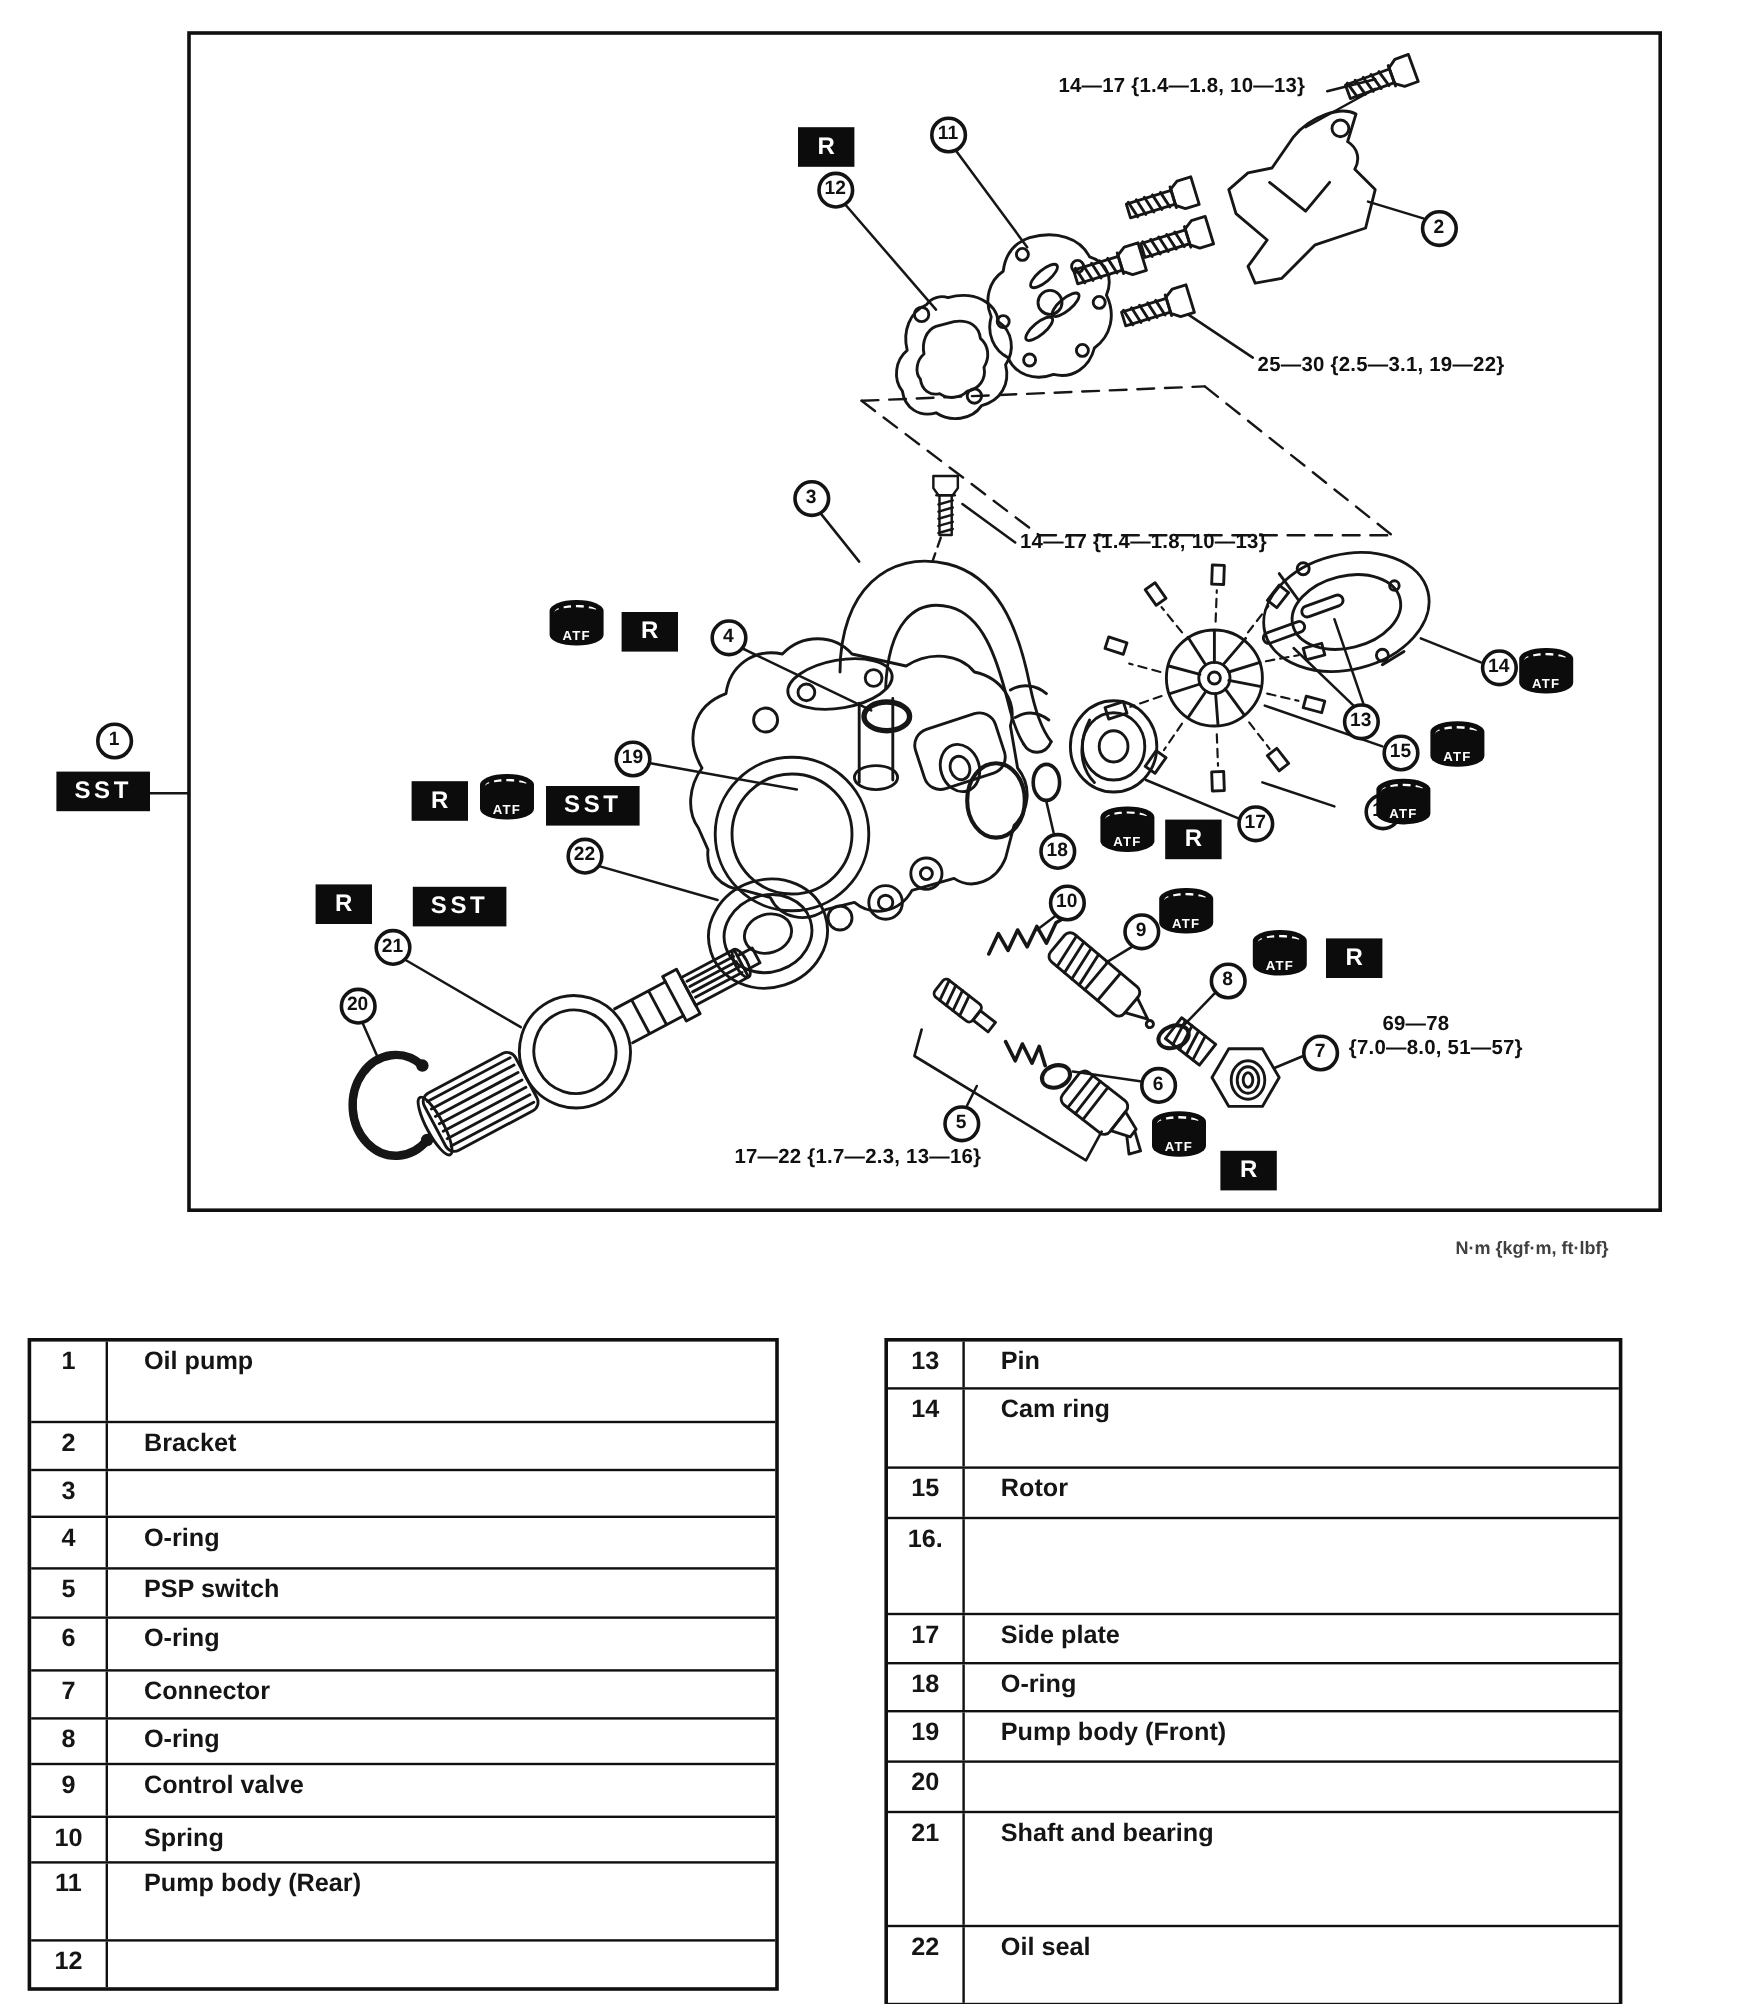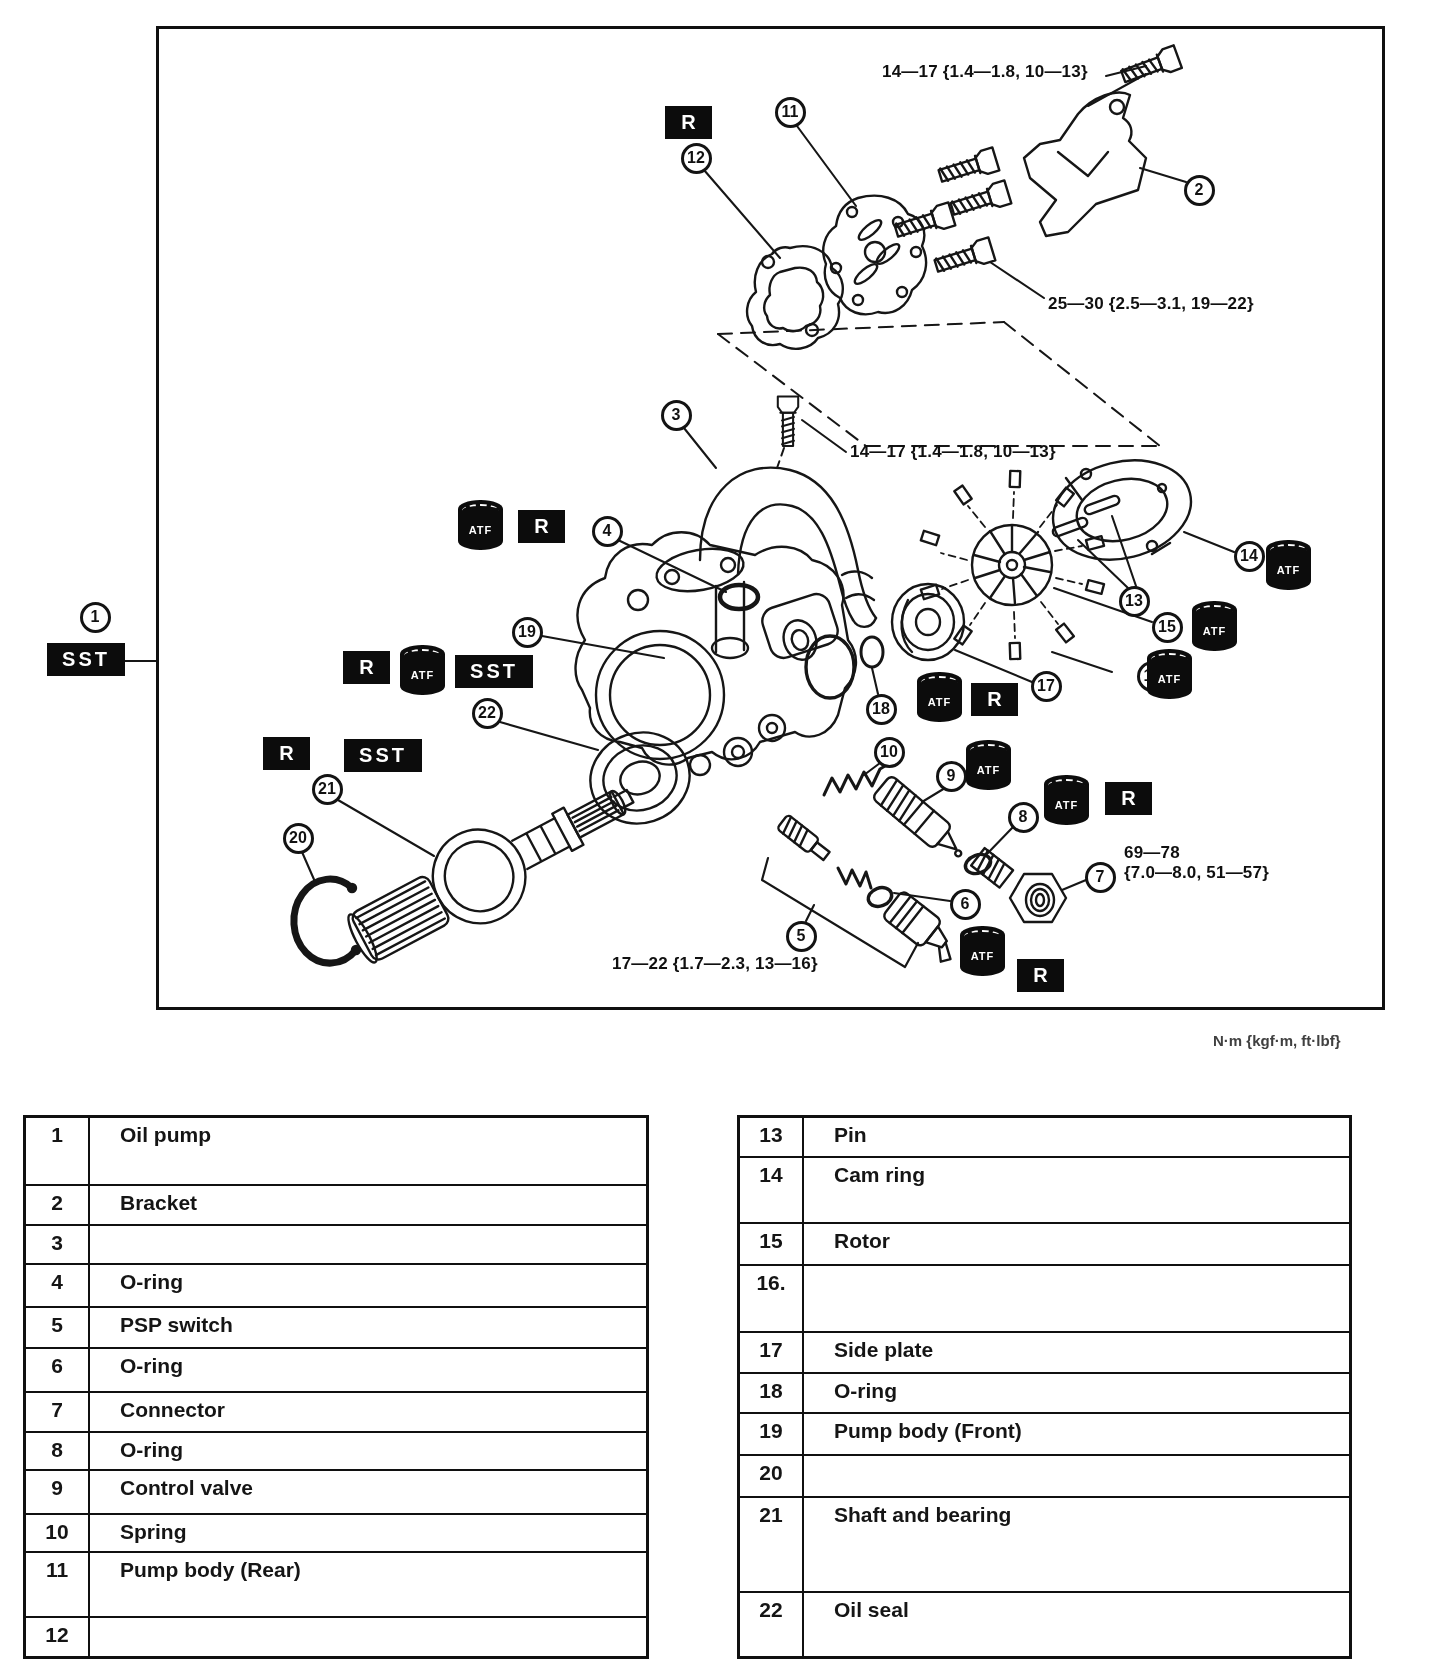--- a/index.html
+++ b/index.html
@@ -20,21 +20,21 @@
     font-weight:700;font-size:16px;color:#111;
   }
   .badge-r,.badge-sst{
     position:absolute;height:33px;background:#0c0c0c;color:#fff;
     display:flex;align-items:center;justify-content:center;
     font-weight:700;font-size:20px;
   }
   .badge-r{width:47px;}
   .badge-sst{width:78px;letter-spacing:3px;}
   .atf{
-    position:absolute;width:45px;height:50px;background:#0c0c0c;
+    position:absolute;width:45px;height:38px;background:#0c0c0c;
     border-radius:22px/9px;
   }
   .atf::before{
     content:"";position:absolute;left:4px;right:4px;top:4px;height:11px;
     border-radius:50%;border-top:2px dashed #fff;
   }
   .atf-text{
     position:absolute;left:0;right:0;top:24px;text-align:center;color:#fff;
     font-weight:700;font-size:11px;letter-spacing:1px;
   }
@@ -366,21 +366,21 @@
         <span class="atf-text">ATF</span>
       </div>
       <div class="badge-r" style="left: 1105px; top: 782px;">R</div>
       <div class="atf" style="left: 960px; top: 926px;">
         <span class="atf-text">ATF</span>
       </div>
       <div class="badge-r" style="left: 1017px; top: 959px;">R</div>
       <div class="torque" style="left: 882px; top: 62px;">14—17 {1.4—1.8, 10—13}</div>
       <div class="torque" style="left: 1048px; top: 294px;">25—30 {2.5—3.1, 19—22}</div>
       <div class="torque" style="left: 850px; top: 442px;">14—17 {1.4—1.8, 10—13}</div>
-      <div class="torque" style="left: 1124px; top: 843px;">69—78</div>
+      <div class="torque" style="left: 1152px; top: 843px;">69—78</div>
       <div class="torque" style="left: 1124px; top: 863px;">{7.0—8.0, 51—57}</div>
       <div class="torque" style="left: 612px; top: 954px;">17—22 {1.7—2.3, 13—16}</div>
     </div>
 
   <div class="unit-note">N·m {kgf·m, ft·lbf}</div>
 
   <div class="parts-table" id="table-left" style="left:23px; top:1115px; width:620px;">
       <div class="pt-row" style="height: 68px;">
         <div class="pt-num">1</div>
         <div class="pt-name">Oil pump</div>
@@ -434,21 +434,21 @@
         <div class="pt-name">Pin</div>
       </div>
       <div class="pt-row" style="height: 66px;">
         <div class="pt-num">14</div>
         <div class="pt-name">Cam ring</div>
       </div>
       <div class="pt-row" style="height: 42px;">
         <div class="pt-num">15</div>
         <div class="pt-name">Rotor</div>
       </div>
-      <div class="pt-row" style="height: 67px;">
+      <div class="pt-row" style="height: 80px;">
         <div class="pt-num">16.</div>
       </div>
       <div class="pt-row" style="height: 41px;">
         <div class="pt-num">17</div>
         <div class="pt-name">Side plate</div>
       </div>
       <div class="pt-row" style="height: 40px;">
         <div class="pt-num">18</div>
         <div class="pt-name">O-ring</div>
       </div>

